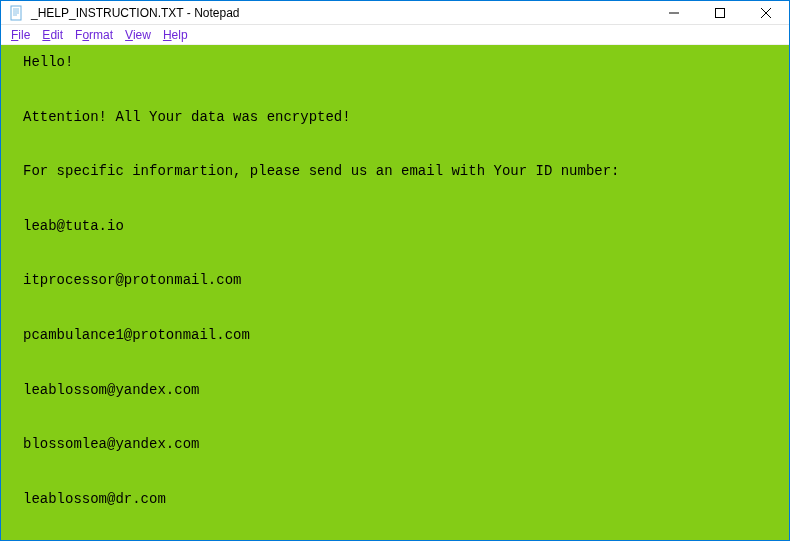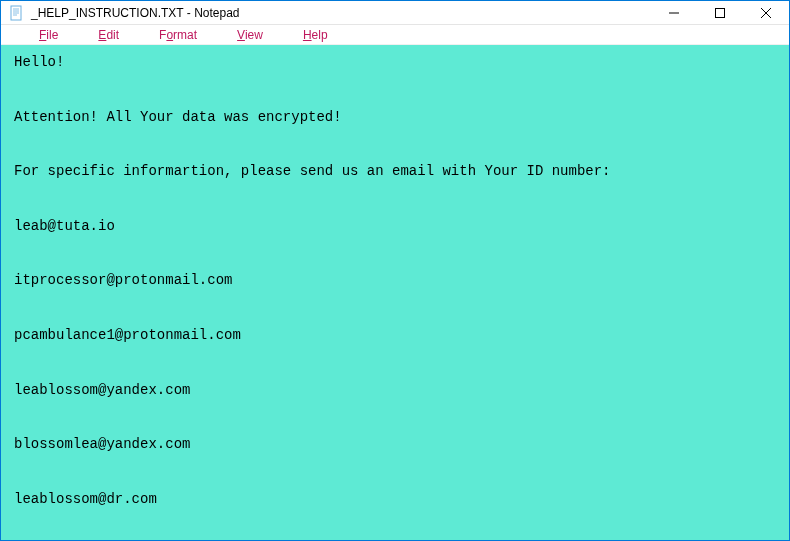--- a/index.html
+++ b/index.html
@@ -57,30 +57,29 @@
       height: 20px;
       background: #fff;
       display: flex;
       align-items: center;
       padding: 0 4px;
       font-size: 12px;
       border-bottom: 1px solid #f0f0f0;
     }
     .menu-item {
       padding: 1px 6px;
-      color: #be185d;
-      margin-left: 28px;
+      color: #6d28d9;
     }
     .menu-item .first-letter {
       text-decoration: underline;
     }
     .content {
       flex: 1;
-      background: #5eead4;
-      padding: 4px 13px;
+      background: #84cc16;
+      padding: 4px 22px;
       font-family: Consolas, "Courier New", monospace;
       font-size: 14px;
       line-height: 1.95;
       color: #000;
       overflow: hidden;
       white-space: pre-wrap;
     }
   </style>
 </head>
 <body>

